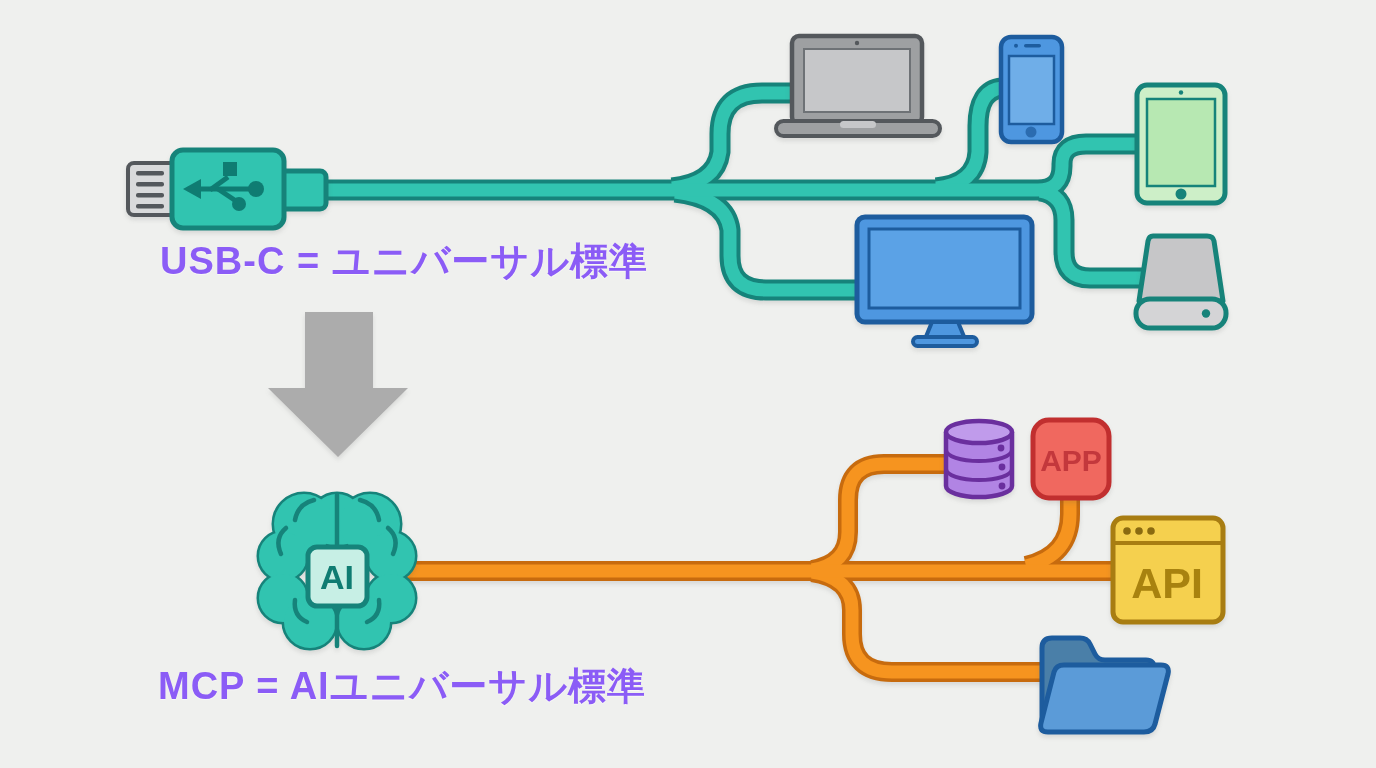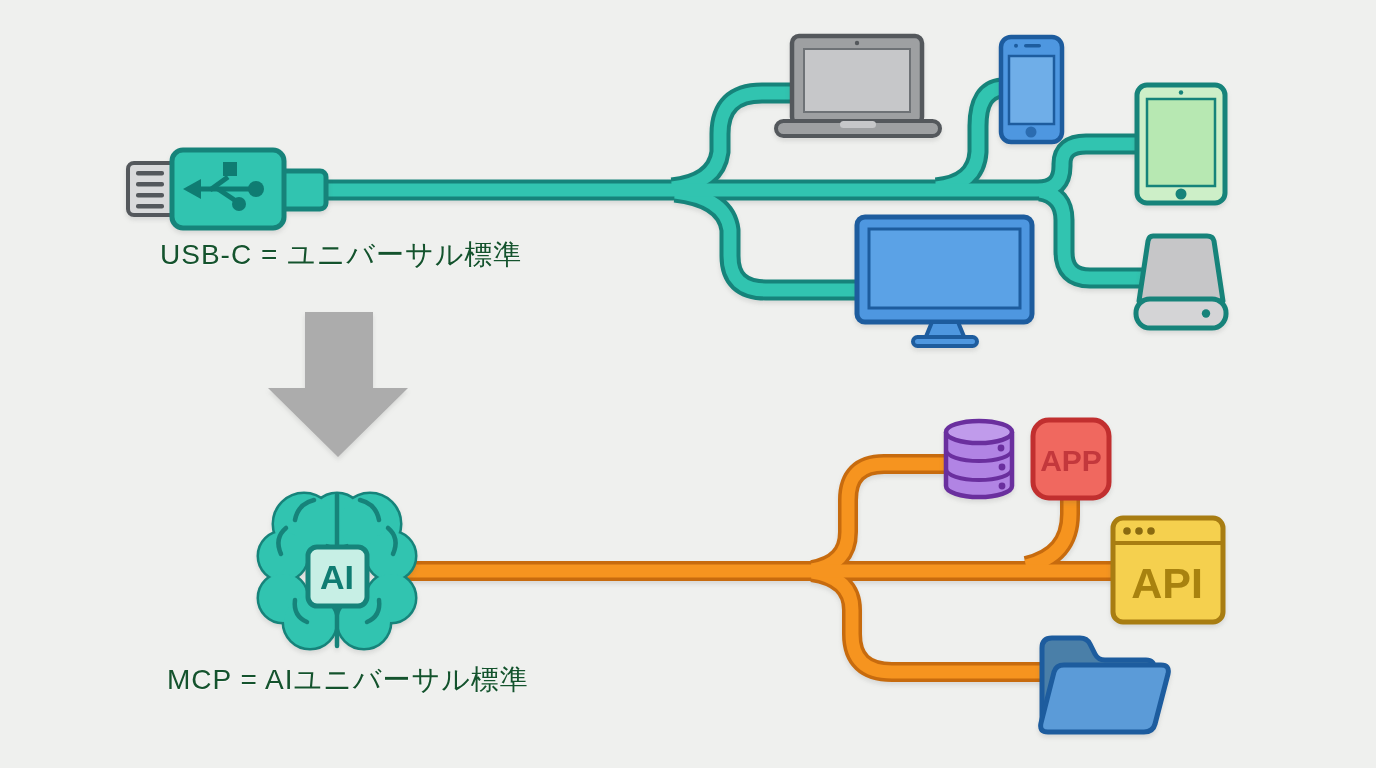--- a/index.html
+++ b/index.html
@@ -7,29 +7,29 @@
   #canvas {
     position: relative;
     width: 1376px;
     height: 768px;
     background: #EFF0EE;
     overflow: hidden;
   }
   #scene { position: absolute; left: 0; top: 0; }
   .caption {
     position: absolute;
-    color: #14532d;
-    font-weight: normal;
-    font-size: 28px;
+    color: #8b5cf6;
+    font-weight: bold;
+    font-size: 38px;
     letter-spacing: 1px;
     white-space: nowrap;
     text-shadow: 0 1px 1px rgba(255,255,255,0.6);
   }
   #usb-caption { left: 160px; top: 236px; }
-  #mcp-caption { left: 158px; top: 661px; margin-left: 9px; }
+  #mcp-caption { left: 158px; top: 661px; }
   .soft { filter: drop-shadow(0 3px 2px rgba(80,80,80,0.14)); }
 </style>
 </head>
 <body>
 
 <div id="canvas">
   <svg id="scene" width="1376" height="768" viewBox="0 0 1376 768">
 
     <g class="soft" fill="none" stroke-linejoin="round">
 

